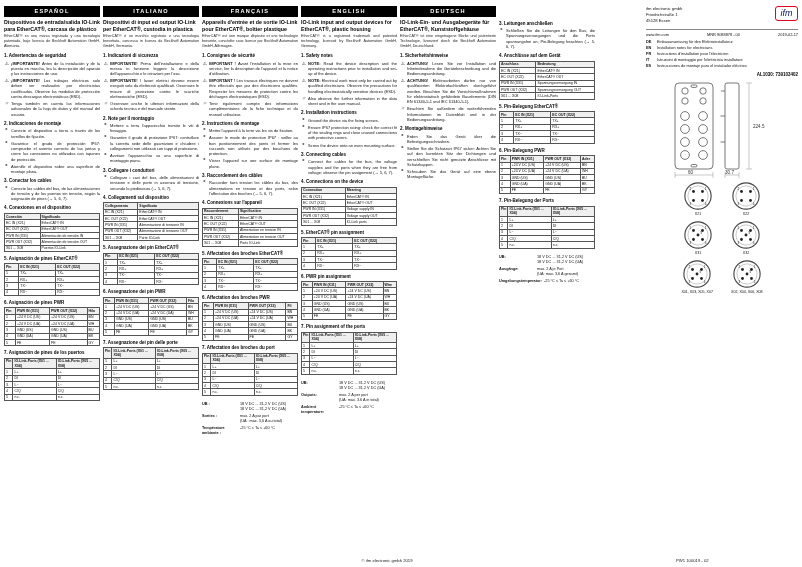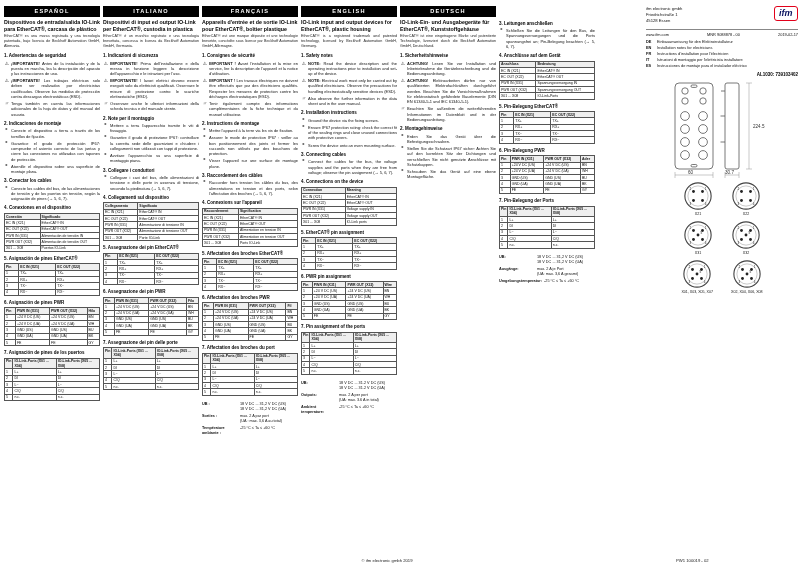--- a/index.html
+++ b/index.html
@@ -24,21 +24,21 @@
   table.pin-table th{font-weight:bold;background:#efefef;}
   .tech{margin-top:6px;font-size:3.8px;text-align:left;}
   .tech-row{display:flex;gap:2px;margin-bottom:2px;}
   .tech-label{flex:0 0 36px;font-weight:bold;}
   .tech-lines{flex:1;}
   
   .right-panel{flex:1;display:flex;flex-direction:column;align-items:flex-end;overflow:hidden;}
   .right-inner{width:152px;display:flex;flex-direction:column;}
   .publisher{display:flex;justify-content:space-between;align-items:flex-start;}
   .address{font-size:4.2px;line-height:1.4;color:#111;}
-  .logo{border:1.3px solid #e2001a;border-radius:3px;padding:0.5px 4.5px;color:#0b1560;font-weight:bold;font-style:italic;font-size:9px;line-height:1.3;background:#fff;}
+  .logo{border:1.3px solid #e2001a;border-radius:3px;padding:0.5px 4.5px;color:#0b1560;font-weight:normal;font-style:italic;font-size:9px;line-height:1.3;background:#fff;}
   .doc-meta{display:flex;justify-content:space-between;font-size:3.9px;margin:5px 0 2.5px;border-top:0.5px solid #888;padding-top:2px;color:#111;}
   .doc-notes{display:flex;flex-direction:column;gap:0.8px;}
   .doc-note{display:flex;gap:2px;font-size:3.9px;line-height:1.3;color:#111;}
   .doc-note .note-code{flex:0 0 9px;font-weight:bold;}
   .device-id{text-align:right;font-size:4.5px;font-weight:bold;margin:4px 0 1px;color:#000;}
   .device-svg{width:150px;height:100px;align-self:center;}
   .draw rect,.draw circle,.draw line{stroke:#555;fill:none;stroke-width:0.8;}
   .dim line{stroke:#888;stroke-width:0.45;}
   .dim-text{font-size:4.6px;fill:#333;}
   .connectors{display:flex;flex-direction:column;gap:4px;margin-top:3px;}

